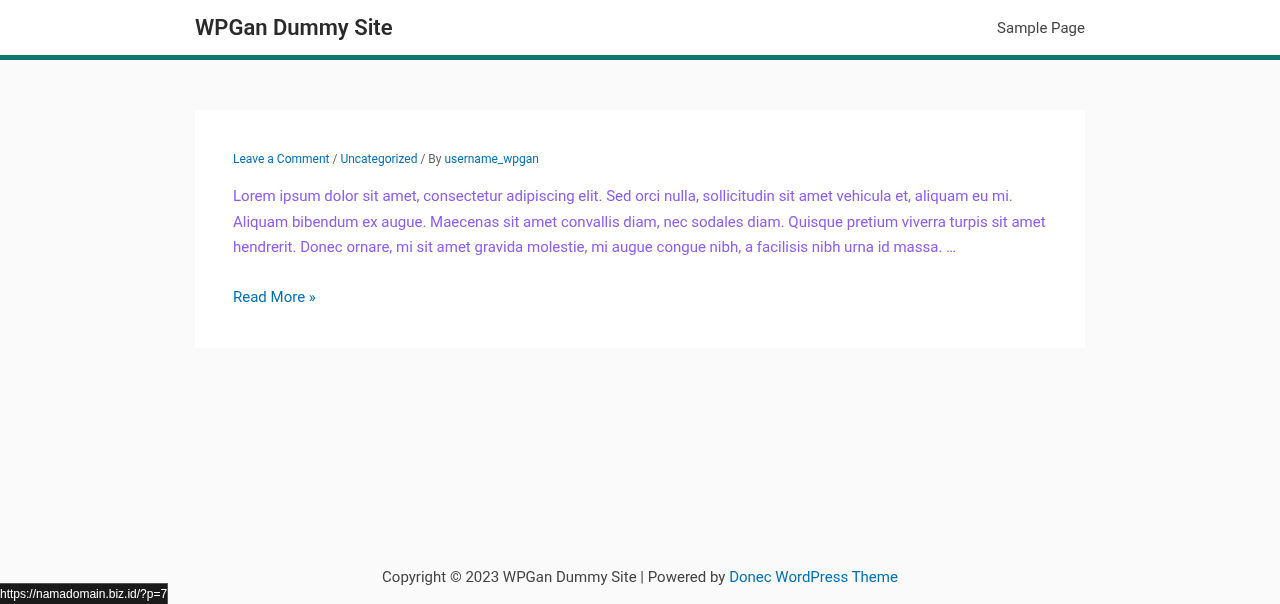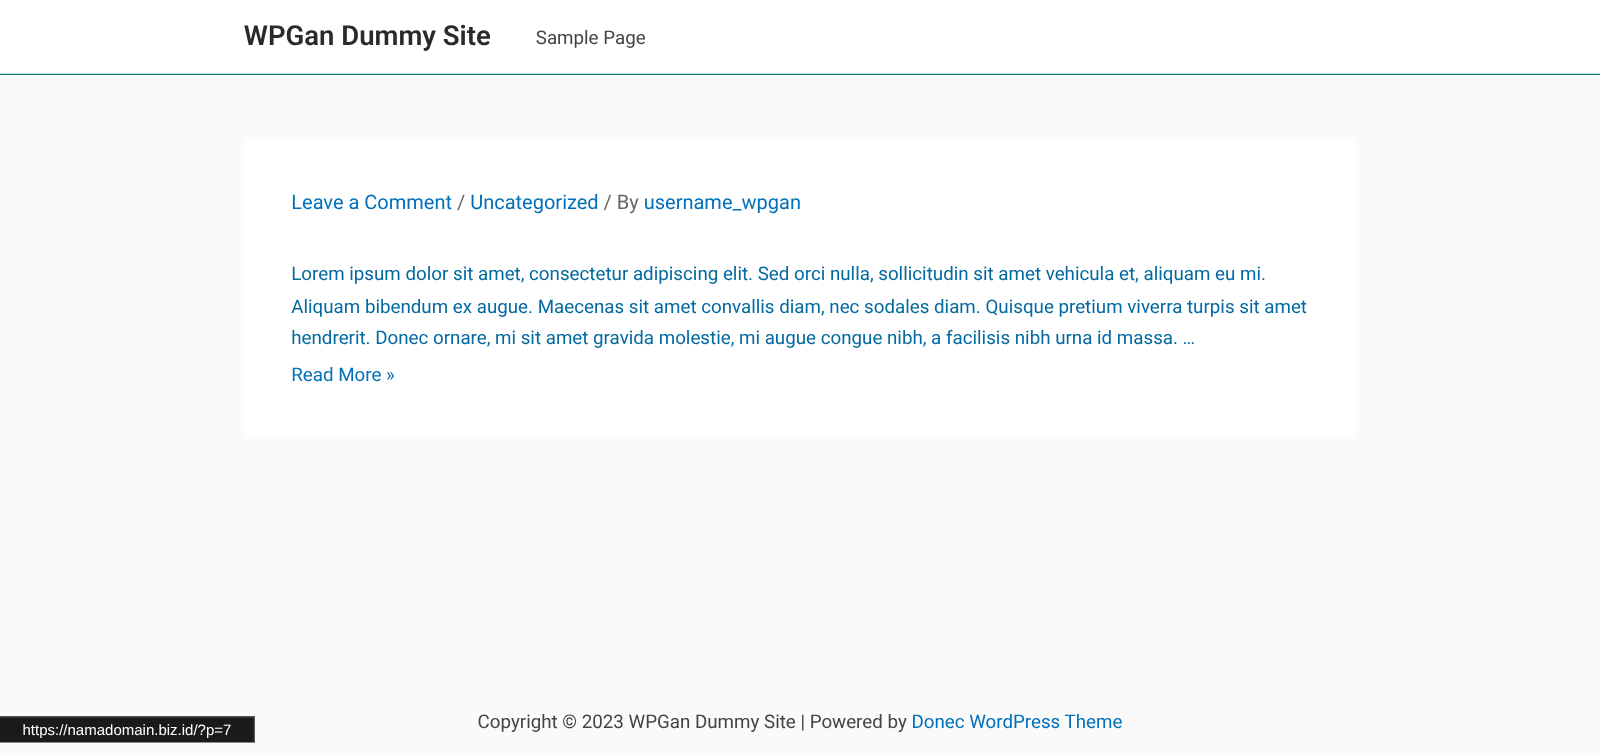--- a/index.html
+++ b/index.html
@@ -13,22 +13,23 @@
       color: #333;
       width: 1280px;
       height: 604px;
       position: relative;
     }
     .header {
       background: #fff;
       height: 60px;
       display: flex;
       align-items: center;
+      justify-content: space-between;
       padding: 0 195px;
-      border-bottom: 1px solid #0f766e;
+      border-bottom: 5px solid #0f766e;
     }
     .site-title {
       font-size: 22px;
       font-weight: 600;
       color: #2a2a2a;
     }
     .nav-link {
       color: #444;
       font-size: 15px;
       text-decoration: none;
@@ -43,37 +44,37 @@
       padding: 42px 38px;
     }
     .post-title {
       font-size: 26px;
       font-weight: 400;
       color: #333;
       margin-bottom: 10px;
       position: relative;
     }
     .post-meta {
-      font-size: 16px;
+      font-size: 12px;
       color: #666;
-      margin-bottom: 36px;
+      margin-bottom: 18px;
     }
     .meta-link {
       color: #0170b9;
       text-decoration: none;
       cursor: pointer;
     }
     .meta-sep {
       color: #666;
     }
     .post-excerpt {
       font-size: 15px;
-      color: #0369a1;
+      color: #8b5cf6;
       line-height: 1.7;
-      margin-bottom: 6px;
+      margin-bottom: 26px;
     }
     .read-more {
       color: #0170b9;
       font-size: 15px;
       text-decoration: none;
       cursor: pointer;
     }
     .footer {
       position: absolute;
       bottom: 18px;
@@ -83,26 +84,26 @@
       font-size: 15px;
       color: #444;
     }
     .footer-link {
       color: #0170b9;
       text-decoration: none;
       cursor: pointer;
     }
     .status-bar {
       position: absolute;
-      bottom: 10px;
+      bottom: 0;
       left: 0;
       background: #1a1a1a;
       color: #fff;
       font-size: 12px;
-      padding: 3px 18px;
+      padding: 3px 0;
       font-family: Arial, sans-serif;
       border: 1px solid #555;
       border-left: none;
       border-bottom: none;
     }
   </style>
 </head>
 <body>
 
 <header class="header">

